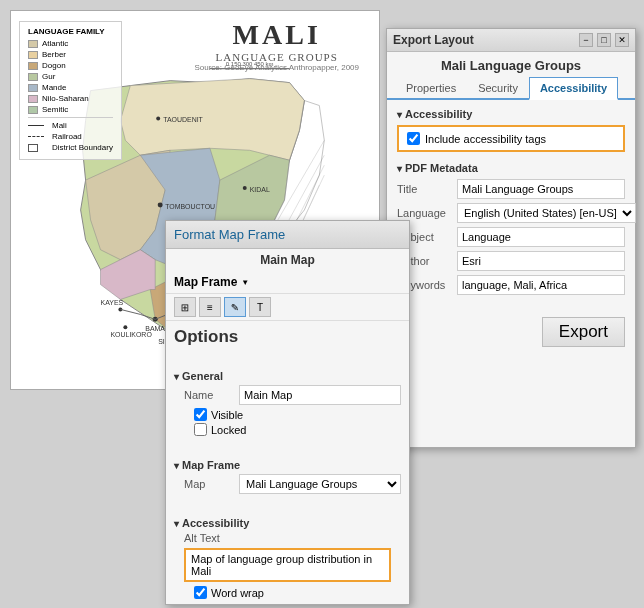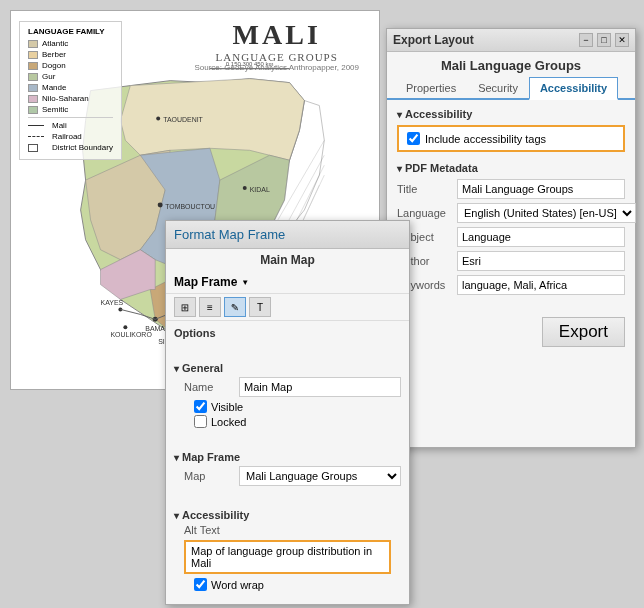--- a/index.html
+++ b/index.html
@@ -179,21 +179,21 @@
       border-color: #5b9bd5;
     }
 
     .options-section {
       padding: 6px 8px;
       overflow-y: auto;
       max-height: 280px;
     }
 
     .options-title {
-      font-size: 11px;
+      font-size: 17px;
       font-weight: bold;
       margin-bottom: 4px;
       color: #333;
     }
 
     .section-header {
       font-size: 11px;
       font-weight: bold;
       color: #333;
       margin: 23px 0 3px 0;

